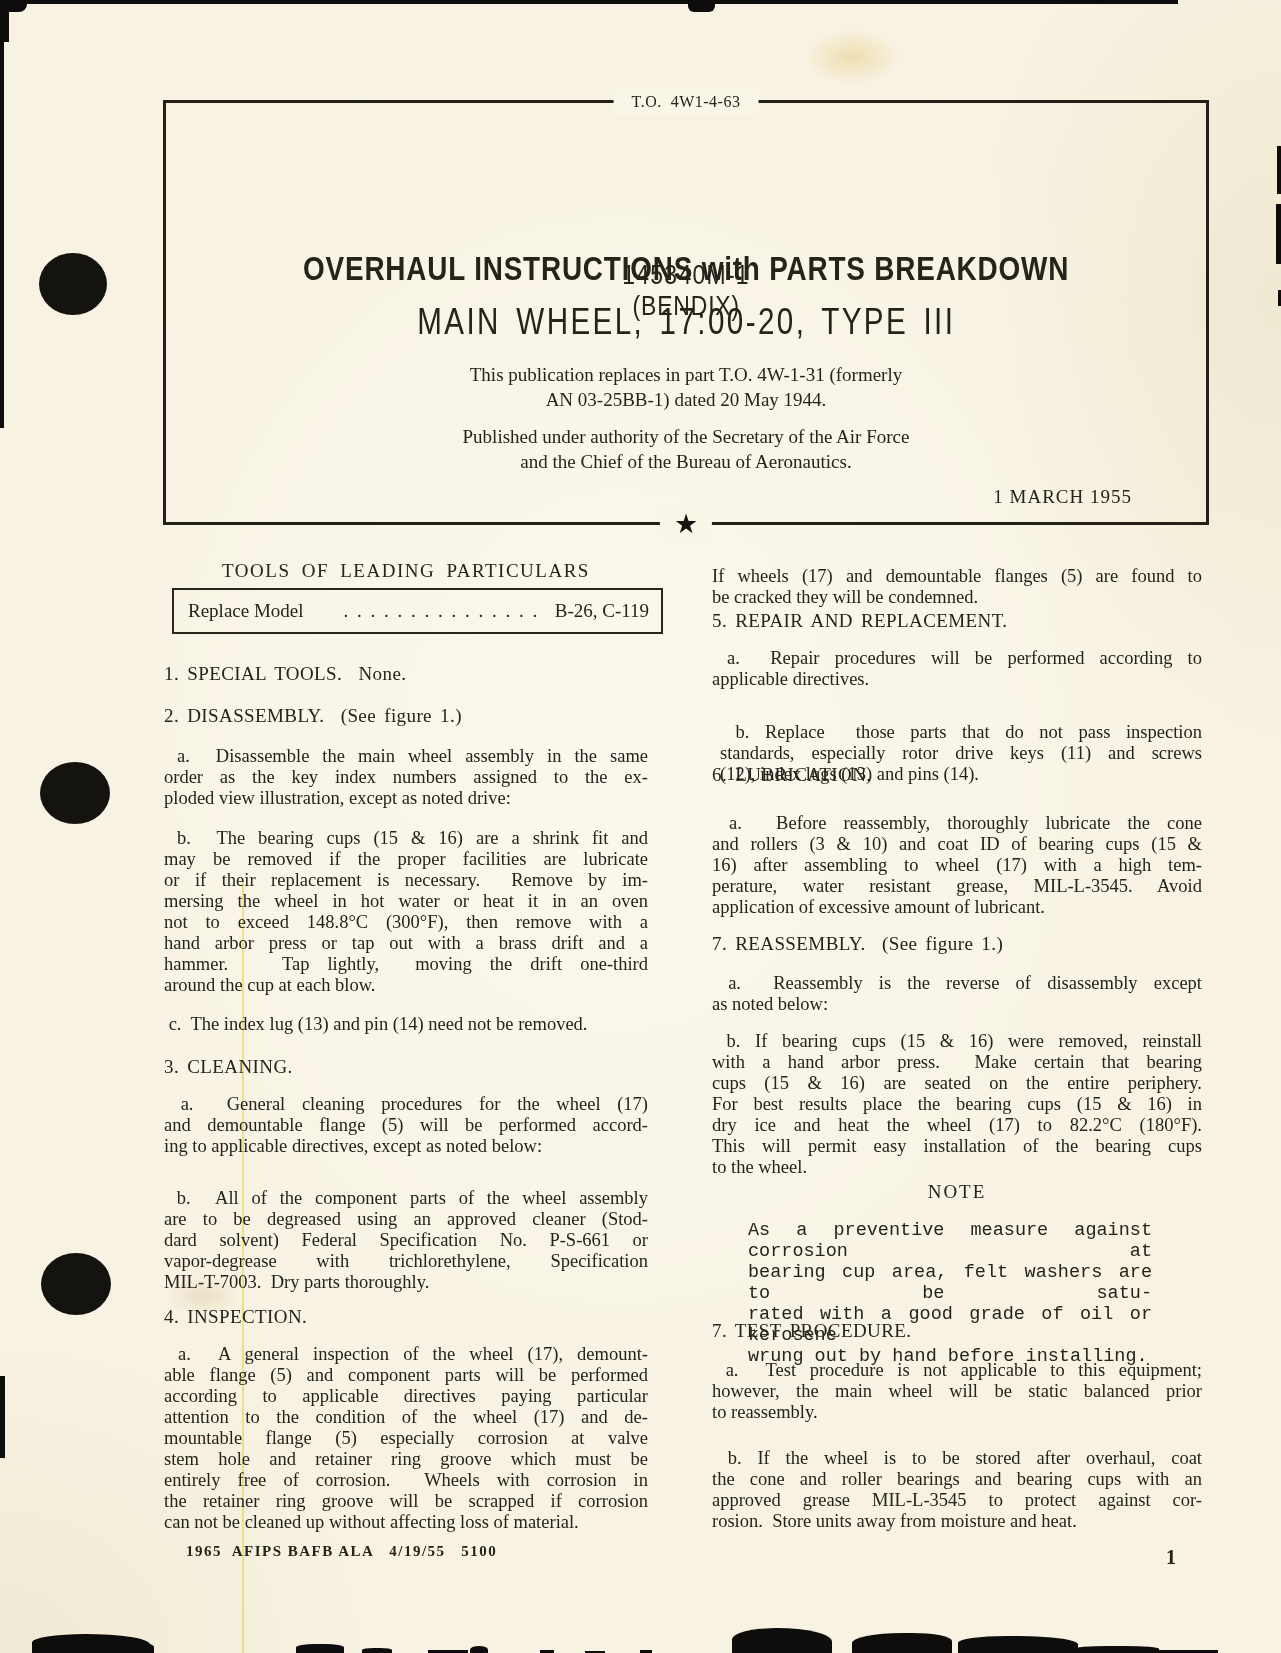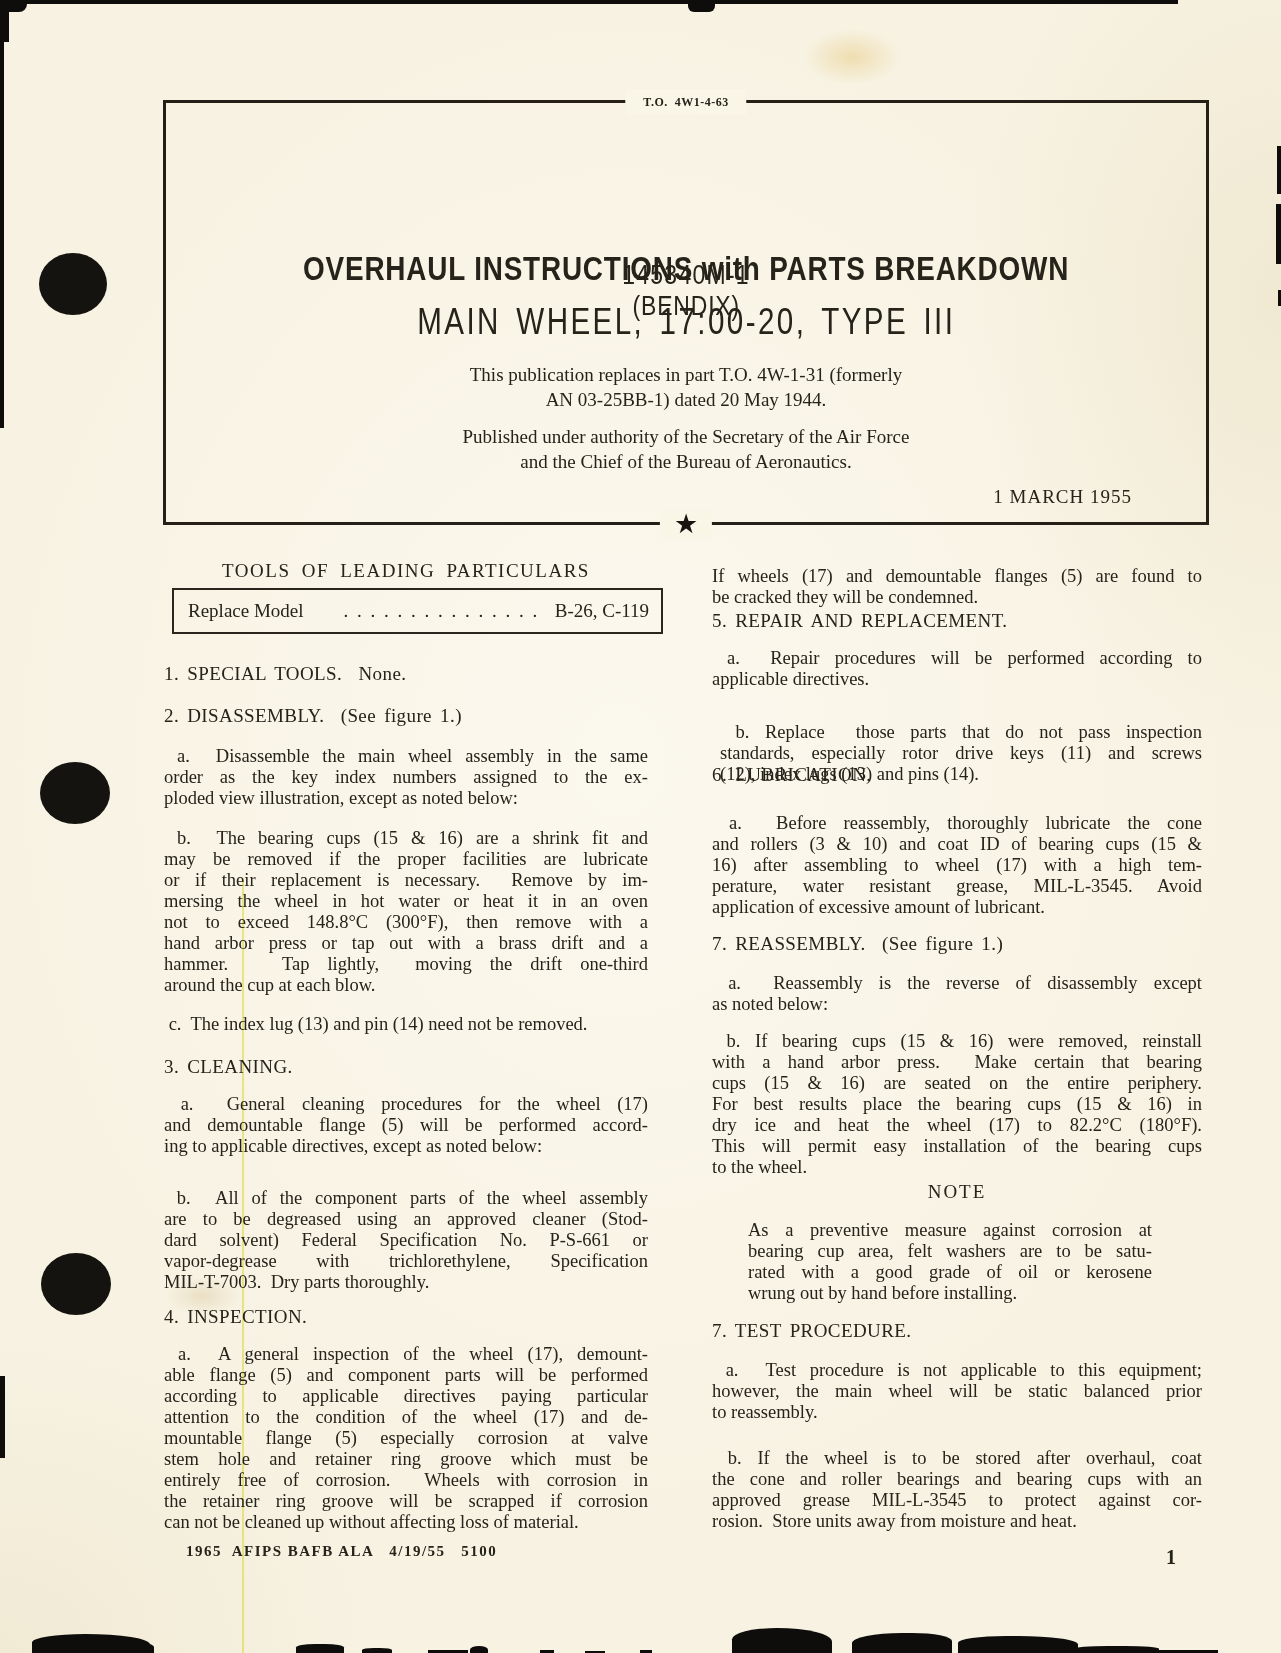--- a/index.html
+++ b/index.html
@@ -14,21 +14,21 @@
       radial-gradient(ellipse 500px 420px at 0px 1653px, rgba(212,196,150,.18), transparent 75%),
       radial-gradient(ellipse 900px 1100px at 620px 760px, #fbf8ee 0%, rgba(251,248,238,0) 72%),
       linear-gradient(#f7f2e2,#f7f2e2);
   }
   .artifact{position:absolute;background:#0e0d0b;}
   .punch{position:absolute;width:68px;height:62px;background:#15130f;border-radius:50%;}
   
   .header-box{position:absolute;left:163px;top:100px;width:1040px;height:419px;
     border:3px solid #242018;}
   .to-legend{position:absolute;top:-14px;left:50%;transform:translateX(-50%);
-    background:#f9f5e7;padding:0 18px;font-size:12px;font-weight:bold;
+    background:#f9f5e7;padding:0 18px;font-size:16px;font-weight:normal;
     letter-spacing:.5px;white-space:pre;line-height:26px;}
   .star{position:absolute;bottom:-17px;left:50%;transform:translateX(-50%);
     background:#f9f5e7;padding:0 14px;font-size:27px;line-height:30px;color:#17140f;
     font-family:"DejaVu Sans",sans-serif;}
   .hb-line{position:absolute;left:0;width:100%;text-align:center;}
   .condensed{display:inline-block;transform:scaleX(.82);transform-origin:50% 50%;white-space:pre;}
   .doc-title{top:146px;font-family:"Liberation Sans","DejaVu Sans",sans-serif;
     font-weight:bold;font-size:34px;letter-spacing:1px;}
   .doc-subtitle{top:198px;font-family:"Liberation Sans","DejaVu Sans",sans-serif;
     font-weight:400;font-size:37px;letter-spacing:3px;word-spacing:6px;}
@@ -50,21 +50,21 @@
     font-size:19px;}
   .aircraft-box .dots{flex:1;overflow:hidden;white-space:nowrap;margin:0 2px 0 40px;
     letter-spacing:2px;}
   
   .col{position:absolute;top:0;height:1653px;}
   #left-column{left:164px;width:484px;}
   #right-column{left:712px;width:490px;}
   .col .heading{position:absolute;left:0;right:0;font-size:19px;line-height:21px;
     letter-spacing:.4px;word-spacing:3px;white-space:pre-wrap;}
   .col .para{position:absolute;left:0;right:0;font-size:18.5px;line-height:21px;}
-  .col .para.note{left:36px;right:50px;}
+  .col .para.note{left:36px;right:50px;font-family:Liberation Mono, monospace;}
   .col .note-title{position:absolute;left:0;right:0;text-align:center;font-size:19px;
     line-height:21px;letter-spacing:2px;}
   .jline{text-align:justify;text-align-last:justify;white-space:normal;}
   .jline.last{text-align-last:left;}
   
   .footer-imprint{position:absolute;left:186px;top:1543px;font-size:15px;font-weight:bold;
     letter-spacing:1.5px;white-space:pre;}
   .page-number{position:absolute;left:1100px;top:1546px;width:76px;text-align:right;
     font-size:20px;font-weight:600;}
   .vline-yellow{position:absolute;left:242px;top:878px;width:2px;height:775px;
@@ -125,21 +125,21 @@
     <span class="dots">. . . . . . . . . . . . . . .</span>
     <span>B-26, C-119</span>
   </div>
 
   <div id="left-column" class="col">
       <div class="heading" style="top: 663px;">1. SPECIAL TOOLS.&nbsp; None.</div>
       <div class="heading" style="top: 705px;">2. DISASSEMBLY.&nbsp; (See figure 1.)</div>
       <div class="para" style="top: 746px;">
         <div class="jline">&nbsp;a.&nbsp; Disassemble the main wheel assembly in the same</div>
         <div class="jline">order as the key index numbers assigned to the ex-</div>
-        <div class="jline last">ploded view illustration, except as noted below:</div>
+        <div class="jline last">ploded view illustration, except as noted drive:</div>
       </div>
       <div class="para" style="top: 828px;">
         <div class="jline">&nbsp;b.&nbsp; The bearing cups (15 &amp; 16) are a shrink fit and</div>
         <div class="jline">may be removed if the proper facilities are lubricate</div>
         <div class="jline">or if their replacement is necessary.&nbsp; Remove by im-</div>
         <div class="jline">mersing the wheel in hot water or heat it in an oven</div>
         <div class="jline">not to exceed 148.8°C (300°F), then remove with a</div>
         <div class="jline">hand arbor press or tap out with a brass drift and a</div>
         <div class="jline">hammer.&nbsp;&nbsp; Tap lightly,&nbsp; moving the drift one-third</div>
         <div class="jline last">around the cup at each blow.</div>

